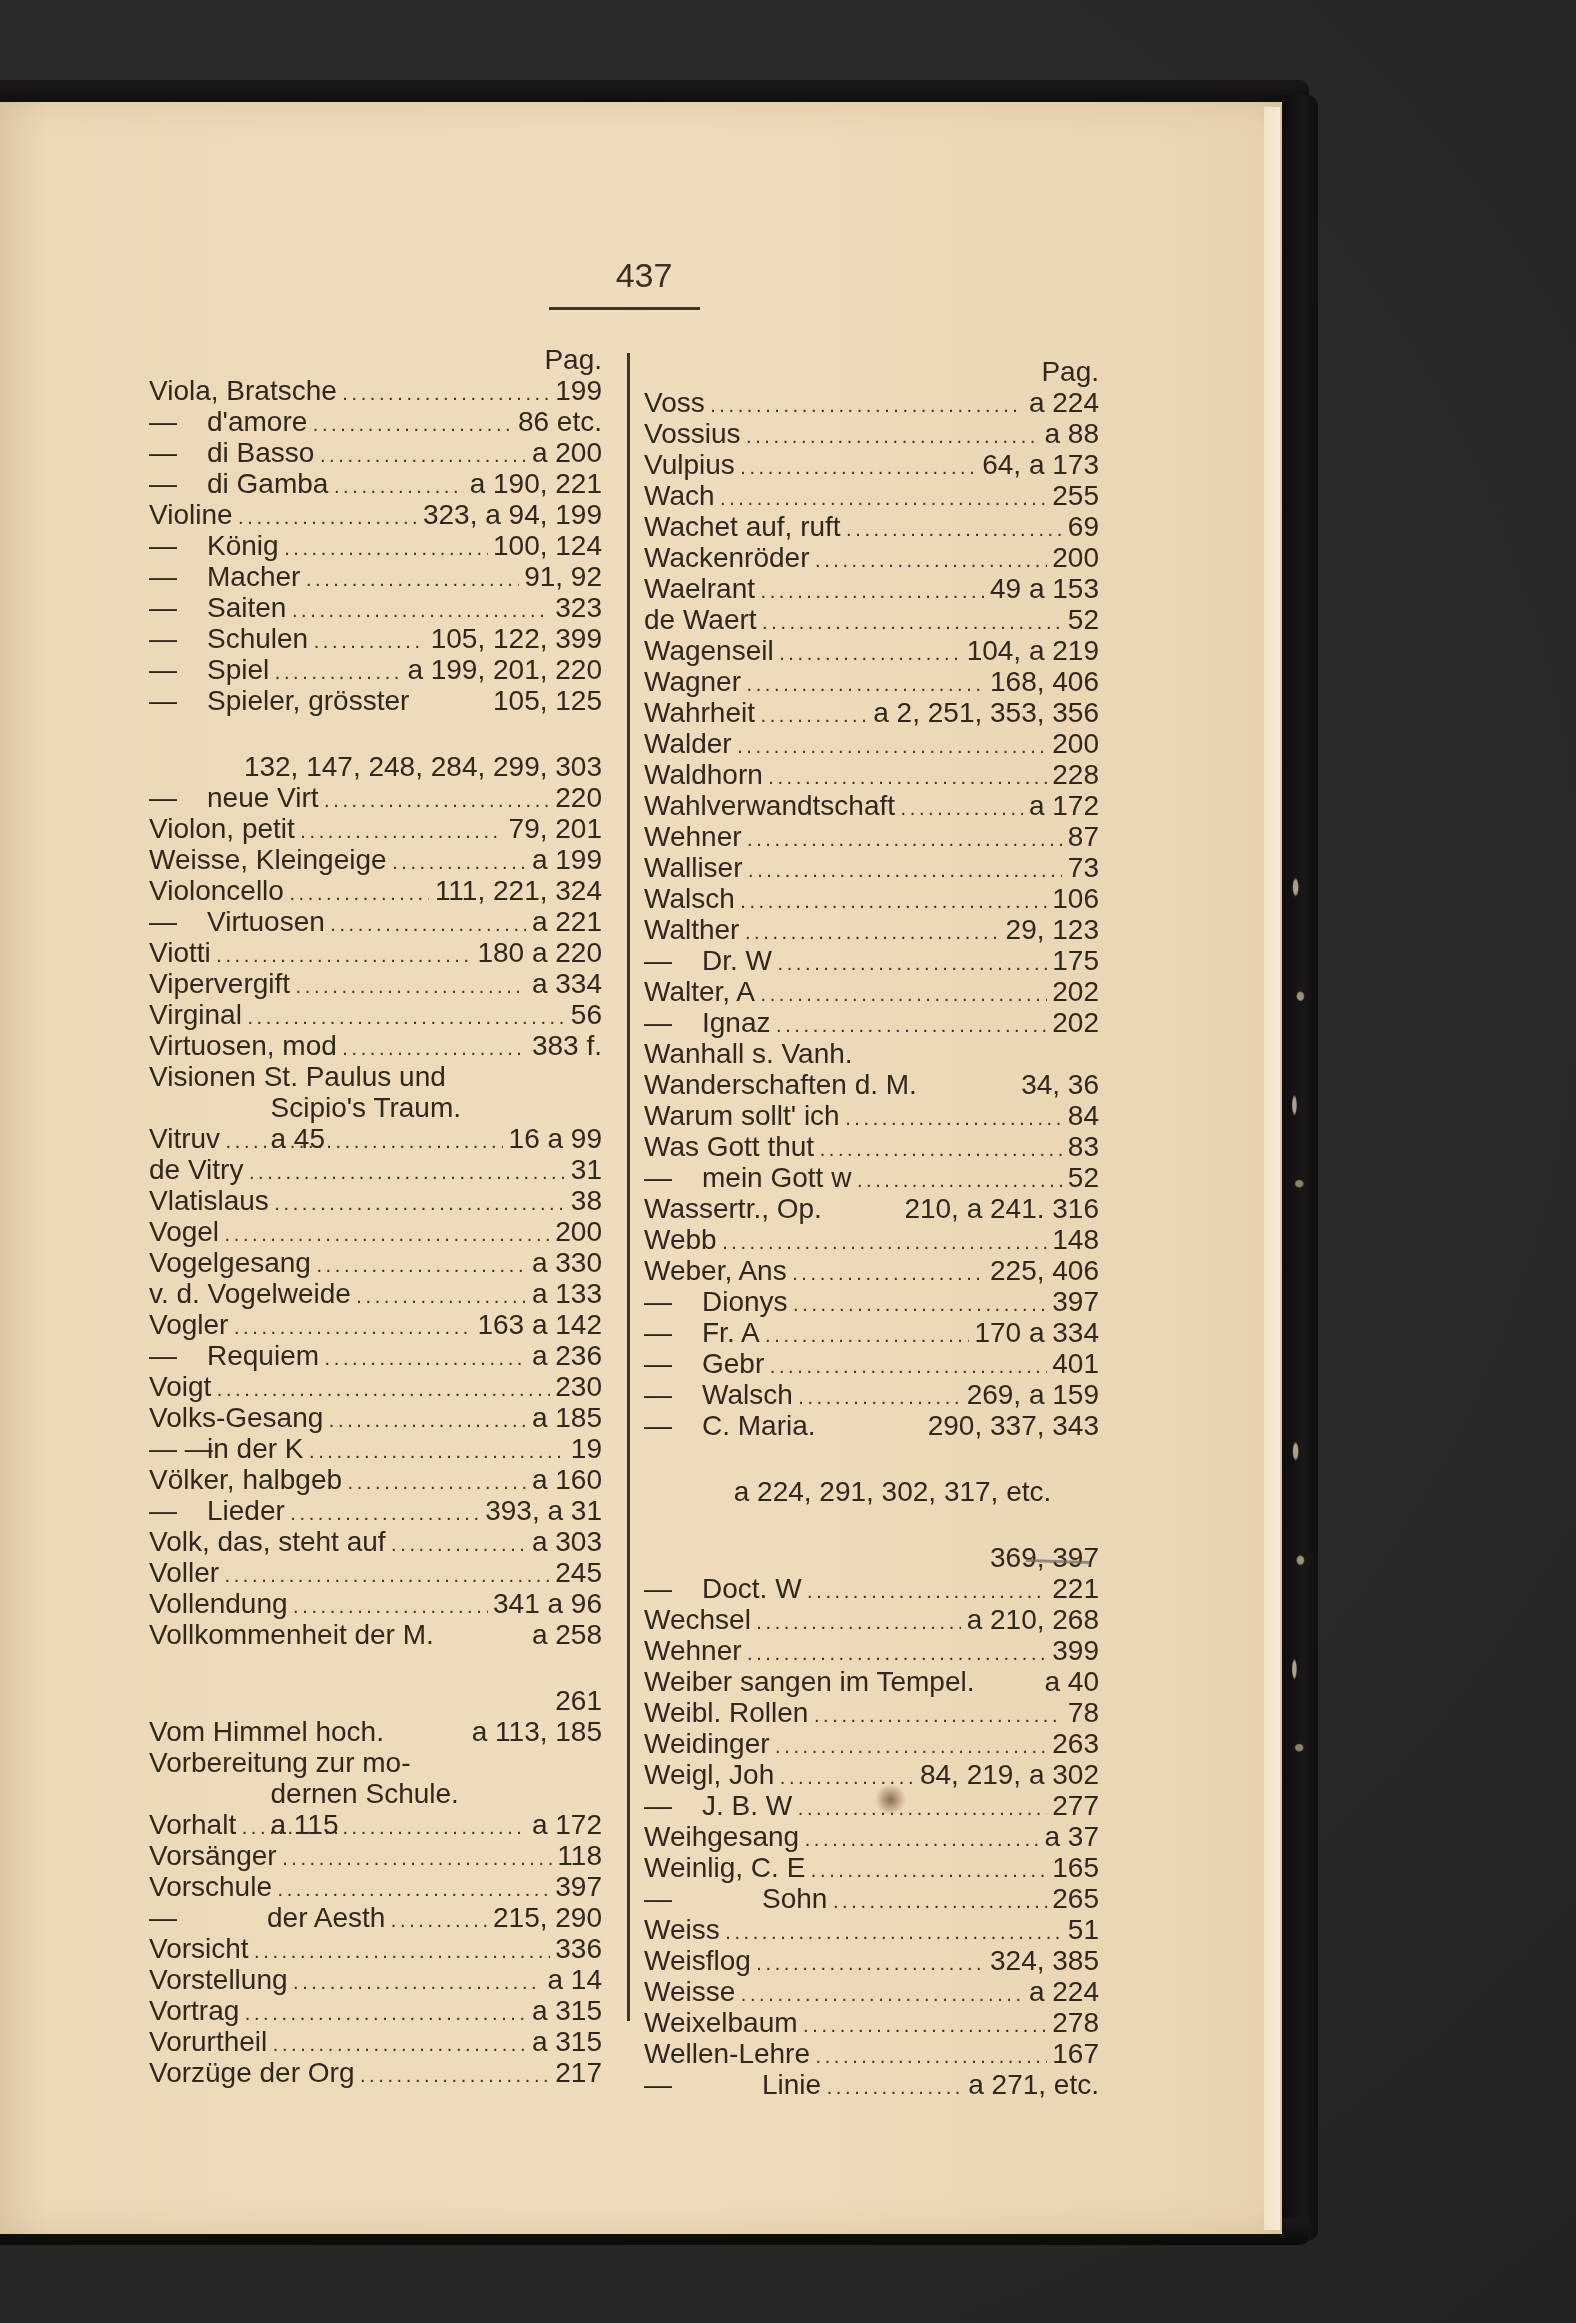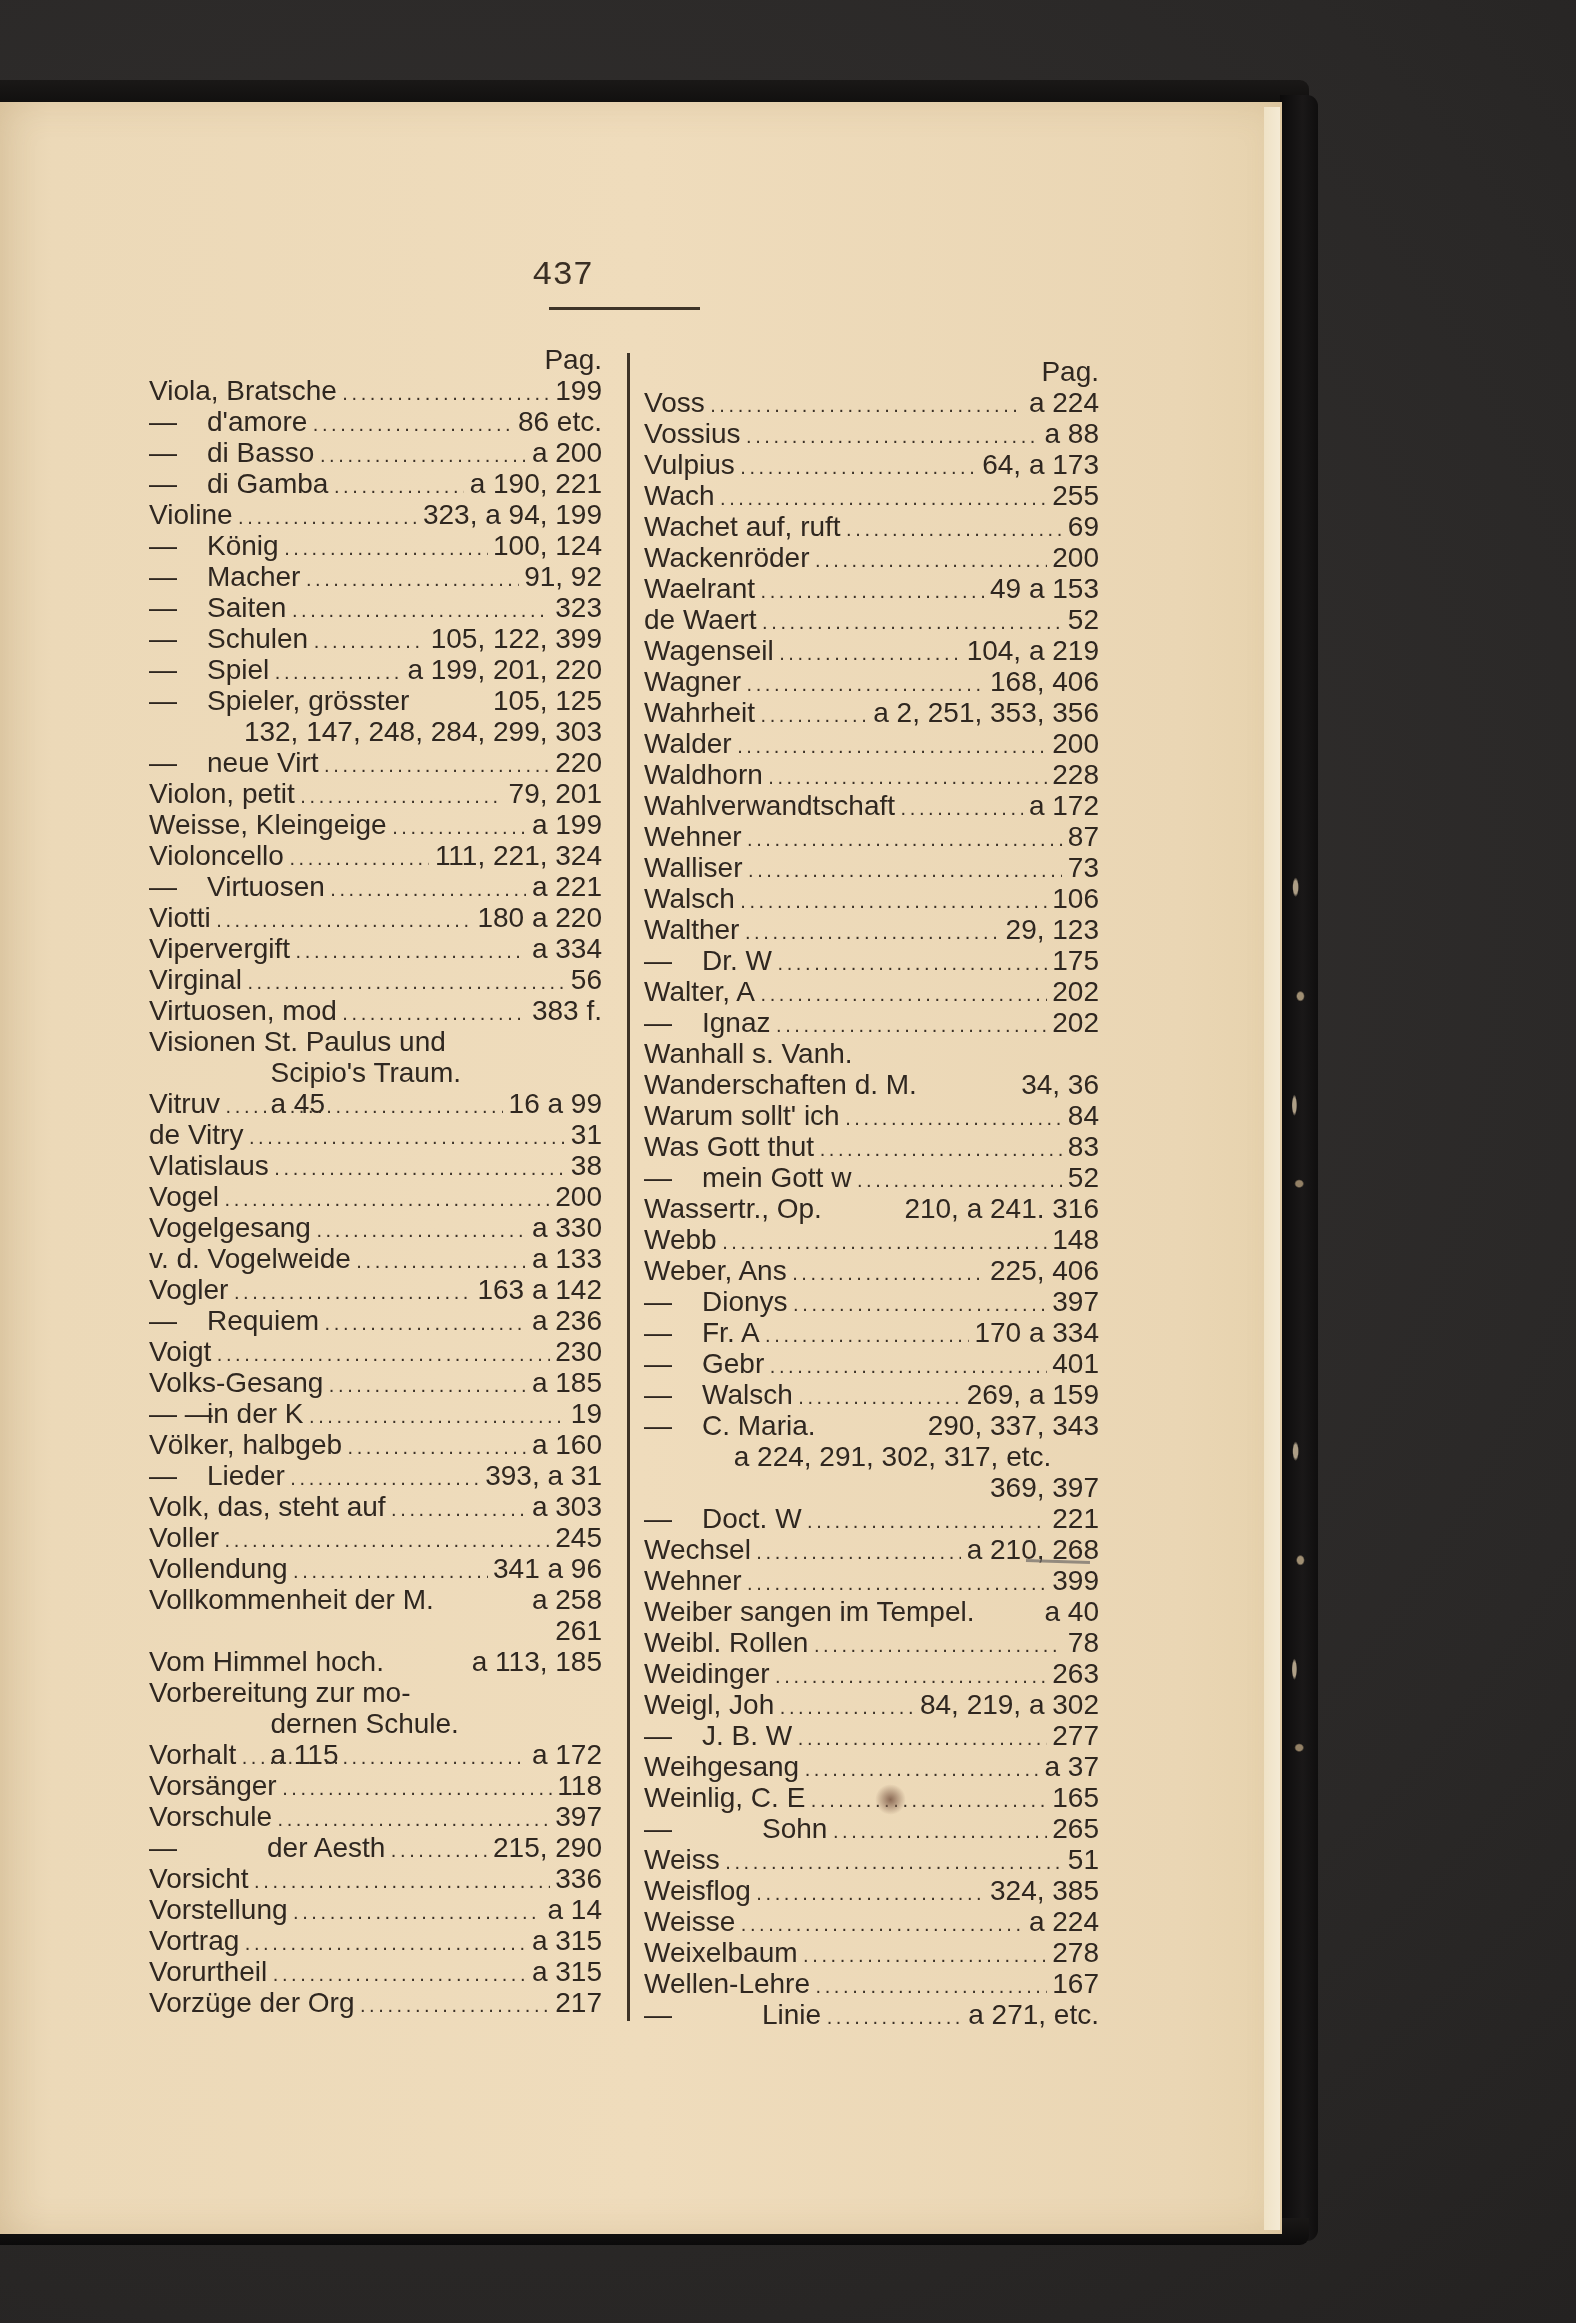--- a/index.html
+++ b/index.html
@@ -36,23 +36,23 @@
   .page {
     position: absolute; left: 0; top: 102px; width: 1282px; height: 2132px;
     background: linear-gradient(90deg, #e3cfac 0%, #ecd9b8 4%, #efdcbc 50%, #ead6b4 92%, #e6d2ad 100%);
     box-shadow: inset 0 0 36px rgba(150,110,60,.18);
   }
   .page-edge {
     position: absolute; left: 1264px; top: 107px; width: 16.4px; height: 2123px;
     background: linear-gradient(90deg, #efe2c6, #f4ead4);
   }
   .page-number {
-    position: absolute; left: 532px; top: 256px; width: 136px; text-align: left;
+    position: absolute; left: 576px; top: 256px; width: 136px; text-align: center;
     font-size: 34px; color: #3a2f24;
-    font-family: Liberation Mono, monospace;
+    font-family: Liberation Sans, sans-serif;
   }
   .page-rule {
     position: absolute; left: 549px; top: 307px; width: 151px; height: 2.7px; background: #3e3428;
   }
   .col-divider {
     position: absolute; left: 627px; top: 353px; width: 2.7px; height: 1668px; background: #3e3428;
   }
   .column {
     position: absolute; color: #2f2720;
     font-family: Liberation Sans, sans-serif;
@@ -67,21 +67,21 @@
   .entry .dash.indent2 { width: 118px; }
   .entry .leader {
     flex: 1 1 auto; overflow: hidden; margin: 0 5.5px; letter-spacing: 3.6px;
     color: #3b3127; font-size: 20px;
   }
   .entry .leader::before {
     content: "..................................................................................";
   }
   .entry .leader.none::before { content: ""; }
   .entry .pages { flex: 0 0 auto; text-align: right; }
-  .entry.cont { justify-content: flex-end; }
+  .entry.cont { justify-content: flex-end; margin-top: 35px; }
   .entry.cont.left-start { justify-content: center; padding-left: 42px; }
   .entry.wrap-indent { padding-left: 116px; flex-direction: column; }
   .pencil {
     position: absolute; left: 1026px; top: 1560px; width: 64px; height: 2.7px;
     background: #6d6a66; transform: rotate(2deg); opacity: .7;
   }
   .stain {
     position: absolute; left: 875px; top: 1784px; width: 31px; height: 31px; border-radius: 50%;
     background: radial-gradient(#8b6a55, rgba(139,106,85,0) 70%);
   }

